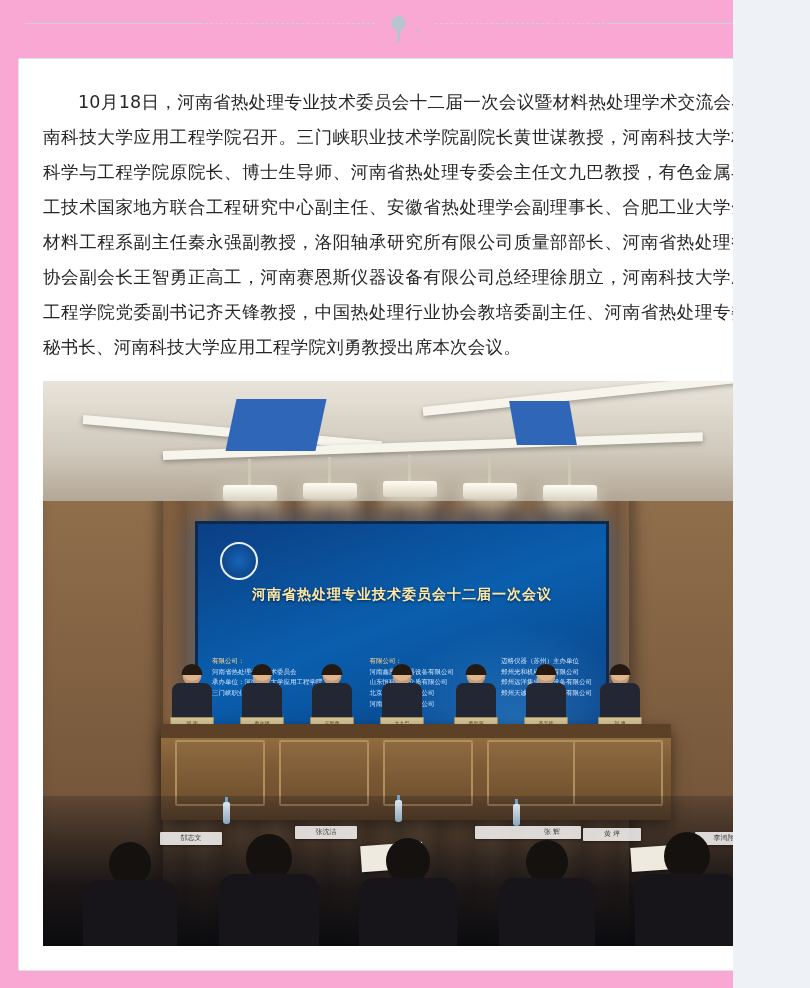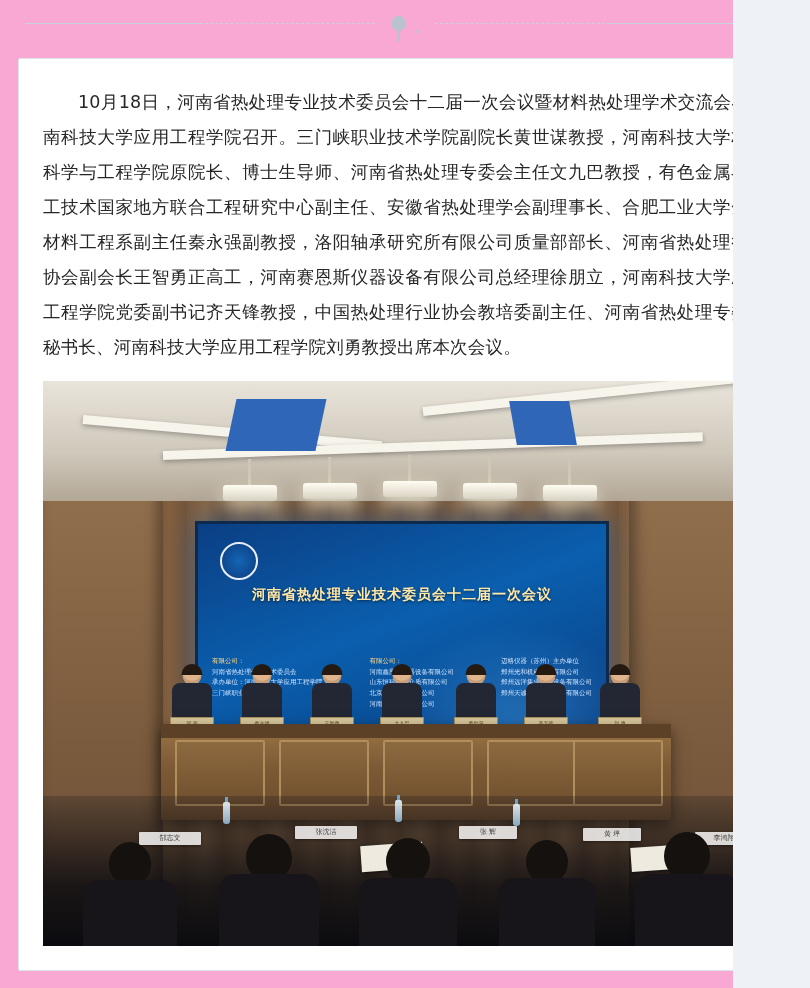--- a/index.html
+++ b/index.html
@@ -535,23 +535,23 @@
         <div class="skirt-panel" style="left:222px;"></div>
         <div class="skirt-panel" style="left:326px;"></div>
         <div class="skirt-panel" style="left:412px;"></div>
       </div>
 
       <div class="audience">
         <div class="bottle" style="left:180px; top:6px;"></div>
         <div class="bottle" style="left:352px; top:4px;"></div>
         <div class="bottle" style="left:470px; top:8px;"></div>
 
-        <div class="aud-banner" style="left:96px; top:36px; width:62px;">郜志文</div>
+        <div class="aud-banner" style="left:117px; top:36px; width:62px;">郜志文</div>
         <div class="aud-banner" style="left:252px; top:30px; width:62px;">张沈洁</div>
-        <div class="aud-banner" style="left:416px; top:30px; width:58px;">张 辉</div>
+        <div class="aud-banner" style="left:432px; top:30px; width:58px;padding-left:48px;">张 辉</div>
         <div class="aud-banner" style="left:540px; top:32px; width:58px;">黄 坪</div>
         <div class="aud-banner" style="left:652px; top:36px; width:58px;">李鸿翔</div>
 
         <div class="paper" style="left:318px; top:48px; width:62px; height:26px;"></div>
         <div class="paper" style="left:588px; top:50px; width:58px; height:24px;"></div>
 
         <div class="aud-person" style="left:40px; width:94px; height:116px;">
           <div class="ahead" style="width:42px; height:44px;"></div>
           <div class="abody" style="top:38px; width:94px; height:80px;"></div>
         </div>

